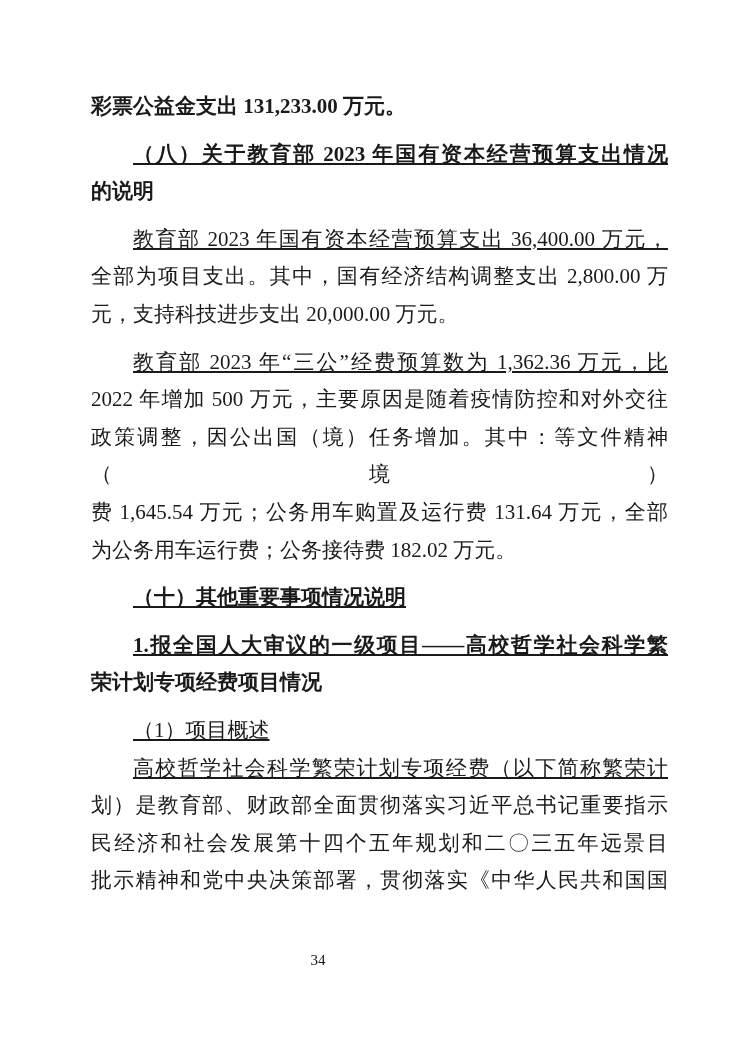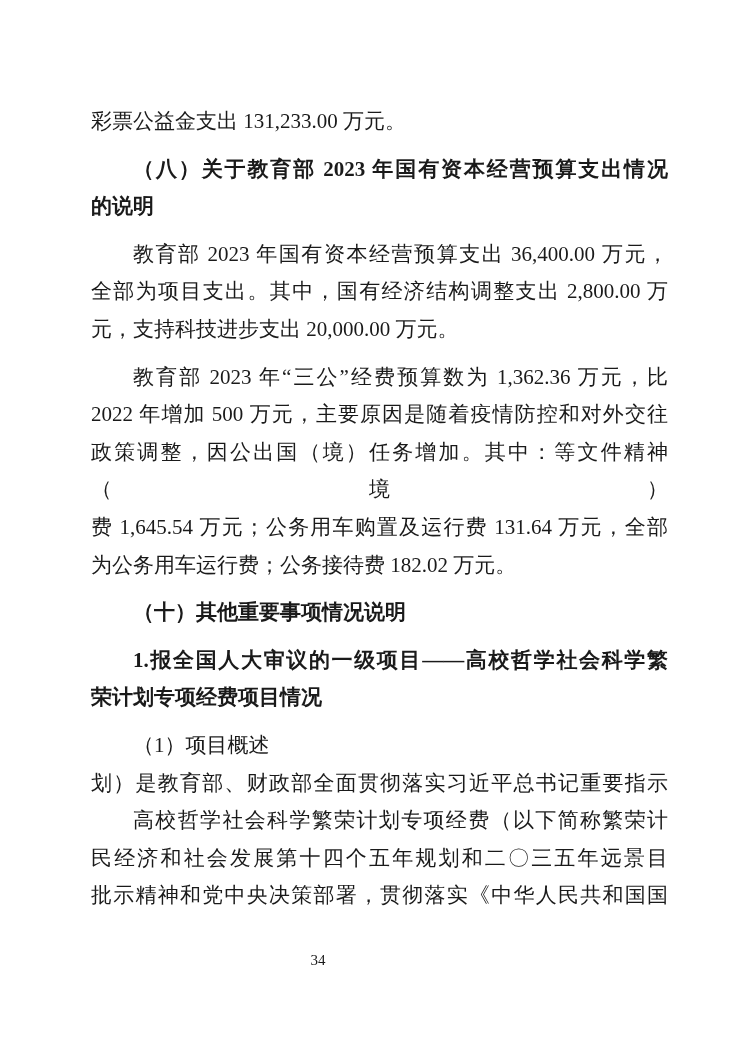--- a/index.html
+++ b/index.html
@@ -19,40 +19,42 @@
   .content {
     position: absolute;
     left: 91px;
     top: 88px;
     width: 577px;
   }
   .block {
     margin-top: 10px;
   }
   .block:first-child {
-    margin-top: 15px;
+    margin-top: 0;
+    font-weight: bold;
   }
   .block.flow {
     margin-top: 0;
   }
   .block.bold .line {
     font-weight: 700;
   }
   .line {
     font-size: 21px;
     line-height: 37.6px;
     text-align: left;
     letter-spacing: 0;
   }
   .line.fj {
     text-align: justify;
     text-align-last: justify;
   }
   .line.ind {
     text-indent: 2em;
+    text-decoration: underline;
   }
   .page-footer {
     position: absolute;
     top: 951px;
     left: 0;
     width: 636px;
     text-align: center;
   }
   .page-number {
     font-size: 15px;
@@ -87,22 +89,22 @@
         <div class="line ind">（十）其他重要事项情况说明</div>
       </div>
       <div class="block bold">
         <div class="line fj ind">1.报全国人大审议的一级项目——高校哲学社会科学繁</div>
         <div class="line">荣计划专项经费项目情况</div>
       </div>
       <div class="block">
         <div class="line ind">（1）项目概述</div>
       </div>
       <div class="block flow">
+        <div class="line fj ind">高校哲学社会科学繁荣计划专项经费（以下简称繁荣计</div>
         <div class="line fj">划）是教育部、财政部全面贯彻落实习近平总书记重要指示</div>
-        <div class="line fj ind">高校哲学社会科学繁荣计划专项经费（以下简称繁荣计</div>
         <div class="line fj">民经济和社会发展第十四个五年规划和二〇三五年远景目</div>
         <div class="line fj">批示精神和党中央决策部署，贯彻落实《中华人民共和国国</div>
       </div>
     </div>
   <div class="page-footer">
     <span class="page-number">34</span>
   </div>
 </div>
 
 </body></html>

